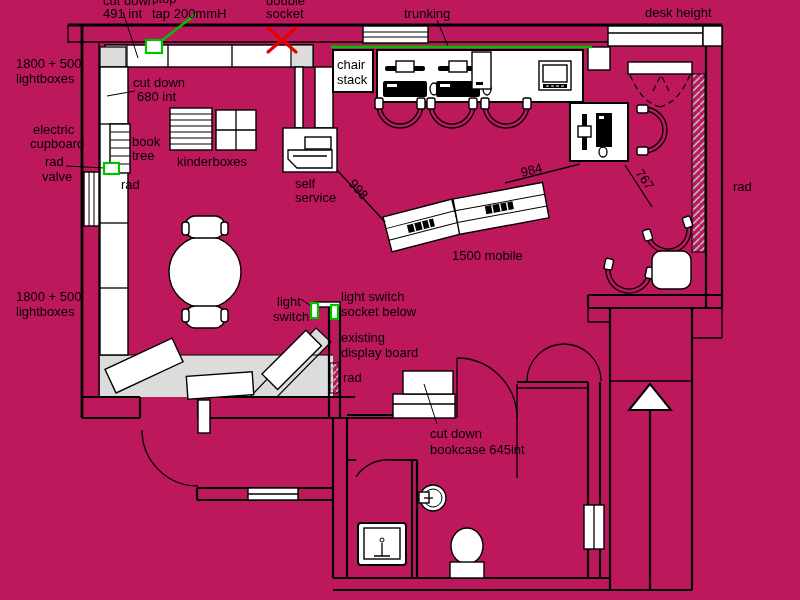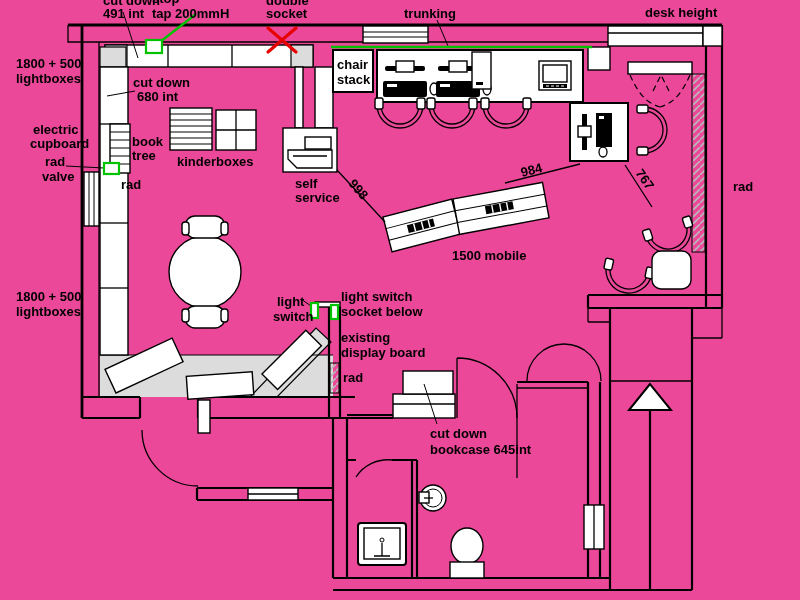--- a/index.html
+++ b/index.html
@@ -1,16 +1,16 @@
 <!DOCTYPE html>
 <html><head>
 <meta charset="utf-8">
 <style>
   html,body{margin:0;padding:0;background:#fff;}
-  #stage{width:800px;height:600px;position:relative;background:#ec4899;overflow:hidden;font-weight:bold;}
+  #stage{width:800px;height:600px;position:relative;background:#be185d;overflow:hidden;}
   svg{display:block;}
   text{font-family:"Liberation Sans", sans-serif;font-size:13px;fill:#000;}
   .w{stroke:#000;fill:none;stroke-width:2.2;}
   .w3{stroke:#000;fill:none;stroke-width:2.8;}
   .t{stroke:#000;fill:none;stroke-width:1.3;}
   .t1{stroke:#000;fill:none;stroke-width:1;}
   .gray{fill:#dcdcdc;stroke:none;}
   .grayb{fill:#dcdcdc;stroke:#000;stroke-width:1.2;}
   .wh{fill:#fff;stroke:#000;stroke-width:1.4;}
   .wh2{fill:#fff;stroke:#000;stroke-width:2;}

